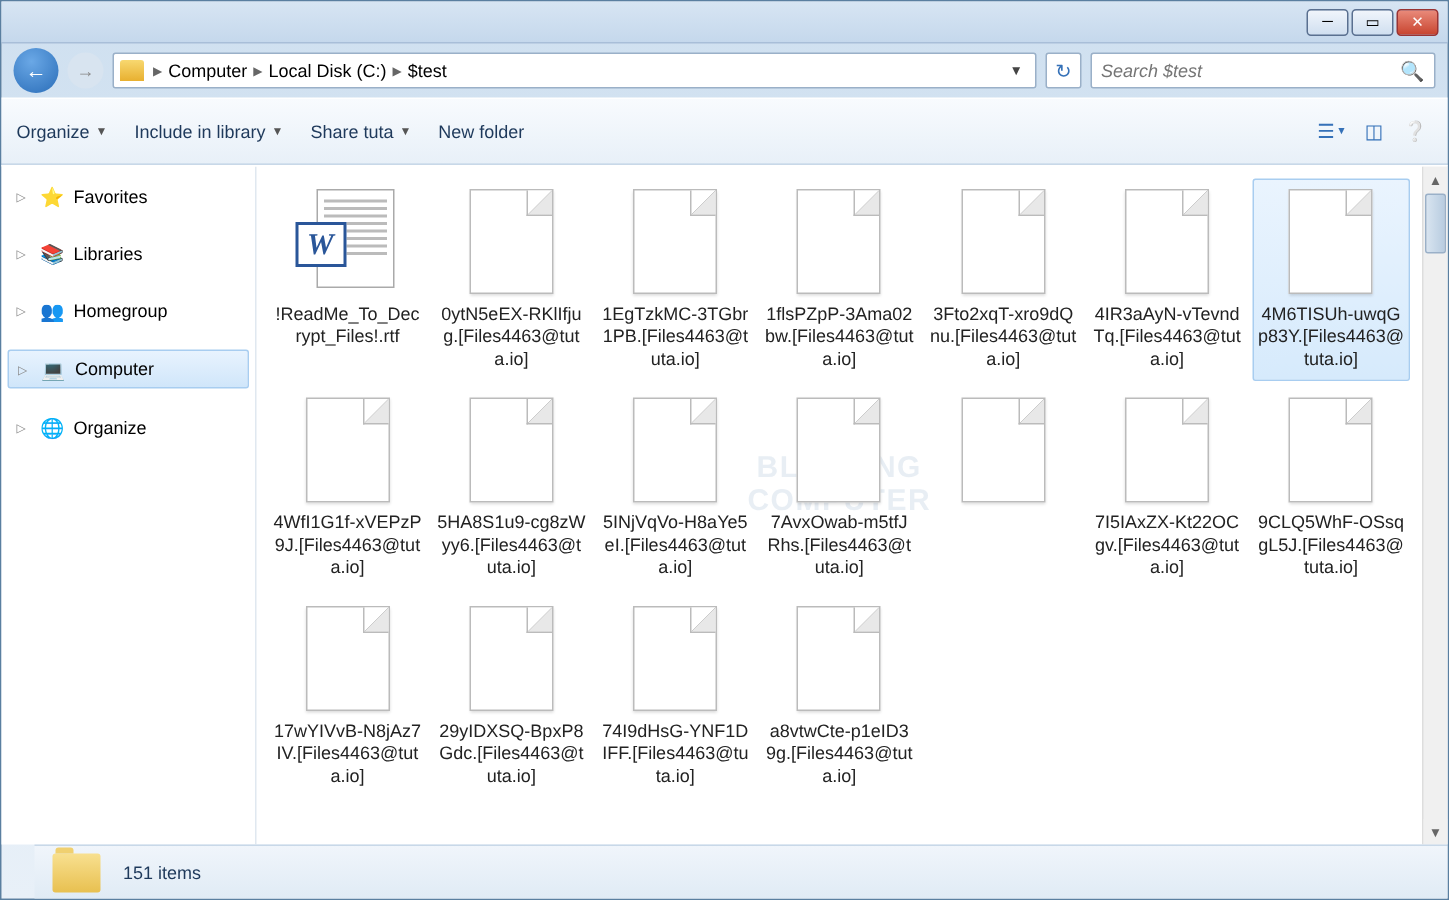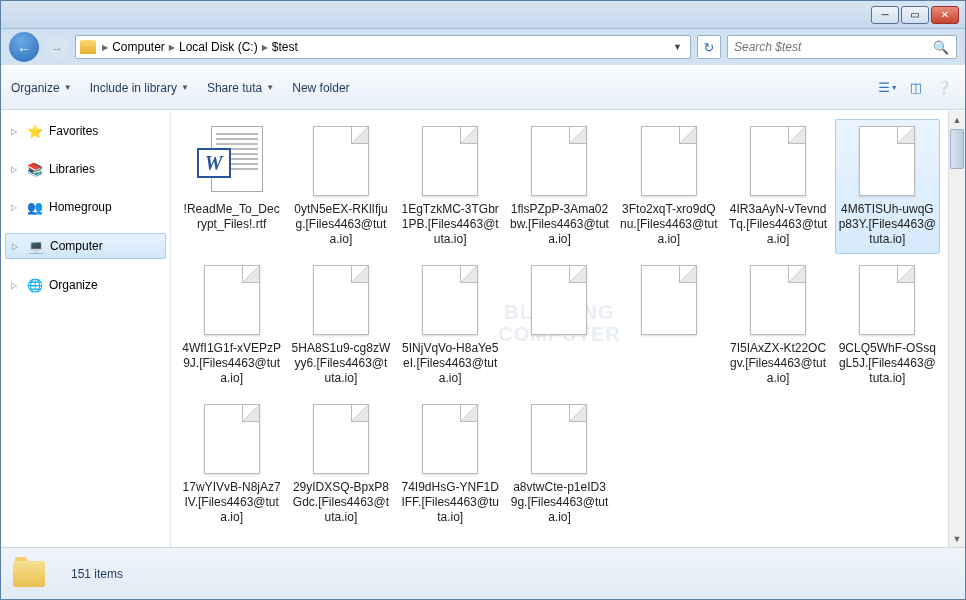--- a/index.html
+++ b/index.html
@@ -58,21 +58,21 @@
 
 .watermark { position: absolute; top: 190px; left: 50%; transform: translateX(-50%); font-size: 20px; font-weight: 600; color: rgba(100,140,180,0.15); letter-spacing: 1px; text-align: center; line-height: 1.1; pointer-events: none; }
 
 
 .scrollbar-track { width: 17px; background: #f0f0f0; border-left: 1px solid #ddd; display: flex; flex-direction: column; }
 .scroll-arrow { height: 17px; display: flex; align-items: center; justify-content: center; font-size: 9px; color: #666; background: #f0f0f0; cursor: pointer; }
 .scroll-thumb { flex: 0 0 40px; background: linear-gradient(to right, #d8e4f0, #b8cce0); border: 1px solid #9ab0c8; border-radius: 2px; margin: 1px; cursor: pointer; }
 .scroll-space { flex: 1; }
 
 
-.statusbar { height: 52px; background: linear-gradient(to bottom, #f0f5fb, #e0ebf5); border-top: 1px solid #c8d8e8; display: flex; align-items: center; padding: 0 12px; gap: 26px; font-size: 12px; color: #1e395b; }
+.statusbar { height: 36px; background: linear-gradient(to bottom, #f0f5fb, #e0ebf5); border-top: 1px solid #c8d8e8; display: flex; align-items: center; padding: 0 12px; gap: 15px; font-size: 12px; color: #1e395b; margin-left: 22px; }
 .status-folder { width: 32px; height: 26px; background: linear-gradient(to bottom, #f8e090, #e8c050); border-radius: 2px; position: relative; }
 .status-folder::before { content: ""; position: absolute; top: -4px; left: 2px; width: 12px; height: 4px; background: #f0d070; border-radius: 2px 2px 0 0; }
 </style>
 </head>
 <body>
 
 <div class="window">
 
   <div class="titlebar">
     <div class="win-controls">
@@ -224,20 +224,21 @@
           <div class="file-item">
             <div class="file-icon-generic"></div>
             <div class="file-label">5HA8S1u9-cg8zWyy6.[Files4463@tuta.io]</div>
           </div>
           <div class="file-item">
             <div class="file-icon-generic"></div>
             <div class="file-label">5INjVqVo-H8aYe5eI.[Files4463@tuta.io]</div>
           </div>
           <div class="file-item">
             <div class="file-icon-generic"></div>
+            <div class="file-label">7AvxOwab-m5tfJRhs.[Files4463@tuta.io]</div>
           </div>
           <div class="file-item">
             <div class="file-icon-generic"></div>
           </div>
           <div class="file-item">
             <div class="file-icon-generic"></div>
             <div class="file-label">7I5IAxZX-Kt22OCgv.[Files4463@tuta.io]</div>
           </div>
           <div class="file-item">
             <div class="file-icon-generic"></div>

